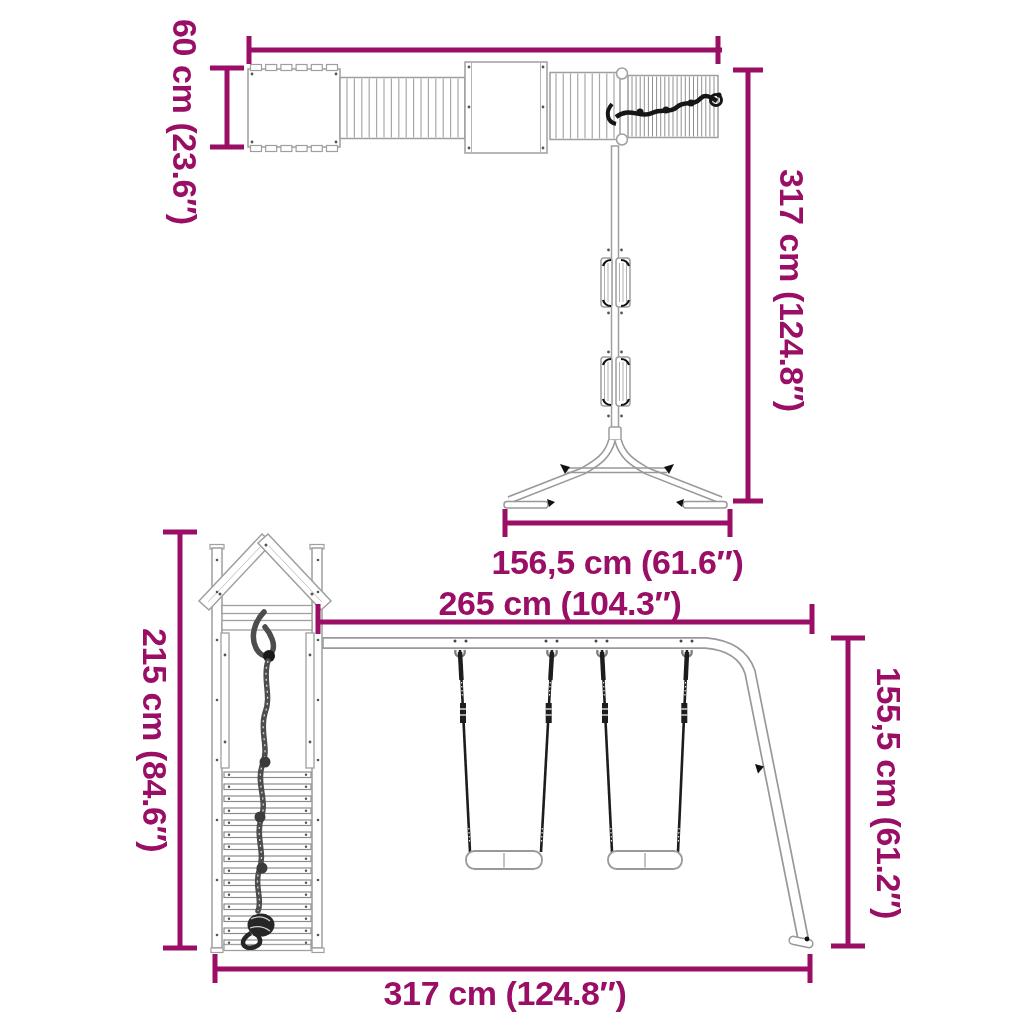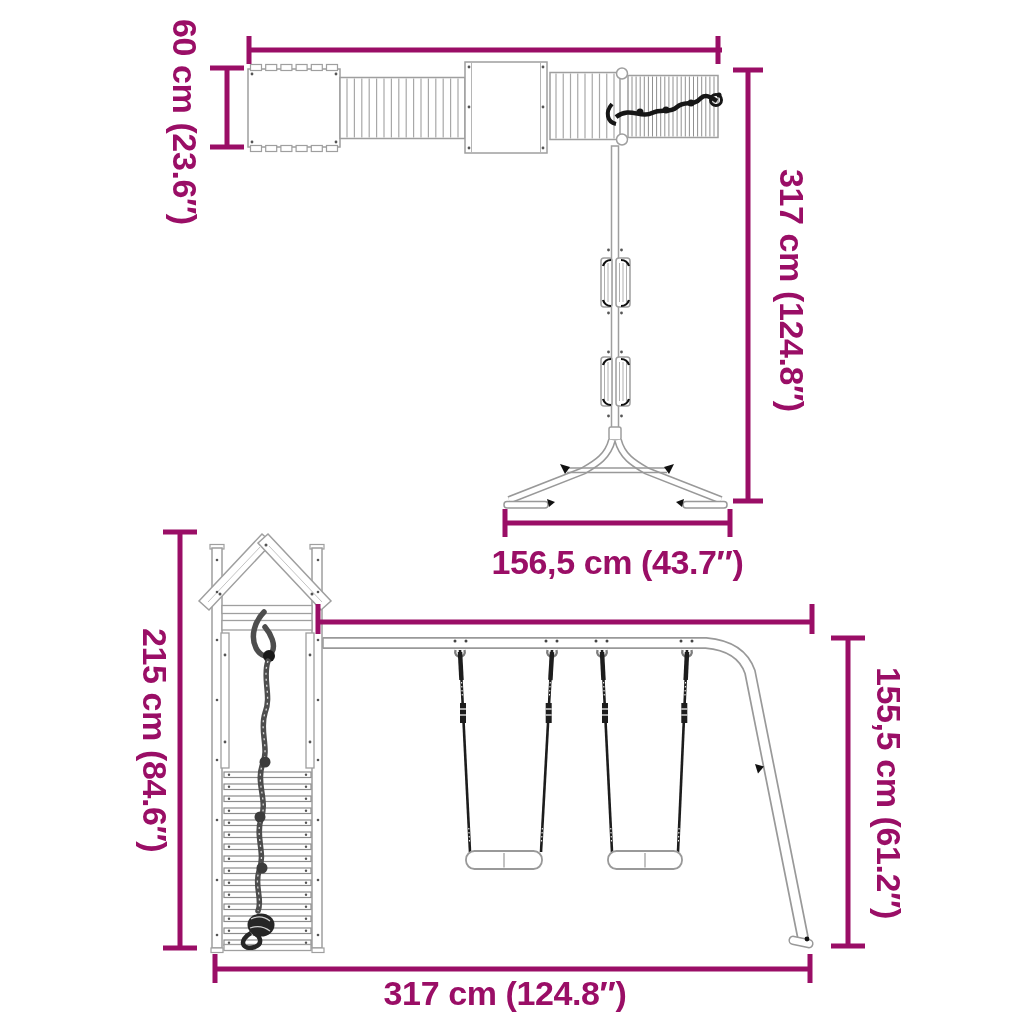--- a/index.html
+++ b/index.html
@@ -423,22 +423,23 @@
       <rect class="dimf" x="807.5" y="954" width="5" height="29"></rect>
     </g>
   </g>
 </svg>
 
 
 <div class="dim-label v" style="left:152px;top:0px;width:50px;height:244px;">60 cm (23.6″)</div>
 
 <div class="dim-label v" style="left:757px;top:140px;width:52px;height:300px;">317 cm (124.8″)</div>
 
-<div class="dim-label h" style="left:505px;top:545px;width:225px;">156,5 cm (43.7″)</div>
-
+<div class="dim-label h" style="left:505px;top:545px;width:225px;">156,5 cm (61.6″)</div>
+
+<div class="dim-label h" style="left:330px;top:586px;width:460px;">265 cm (104.3″)</div>
 
 <div class="dim-label v" style="left:120px;top:604px;width:52px;height:272px;">215 cm (84.6″)</div>
 
 <div class="dim-label v" style="left:852px;top:636px;width:54px;height:314px;">155,5 cm (61.2″)</div>
 
 <div class="dim-label h" style="left:230px;top:976px;width:550px;">317 cm (124.8″)</div>
 
 </div>
 
 </body></html>

